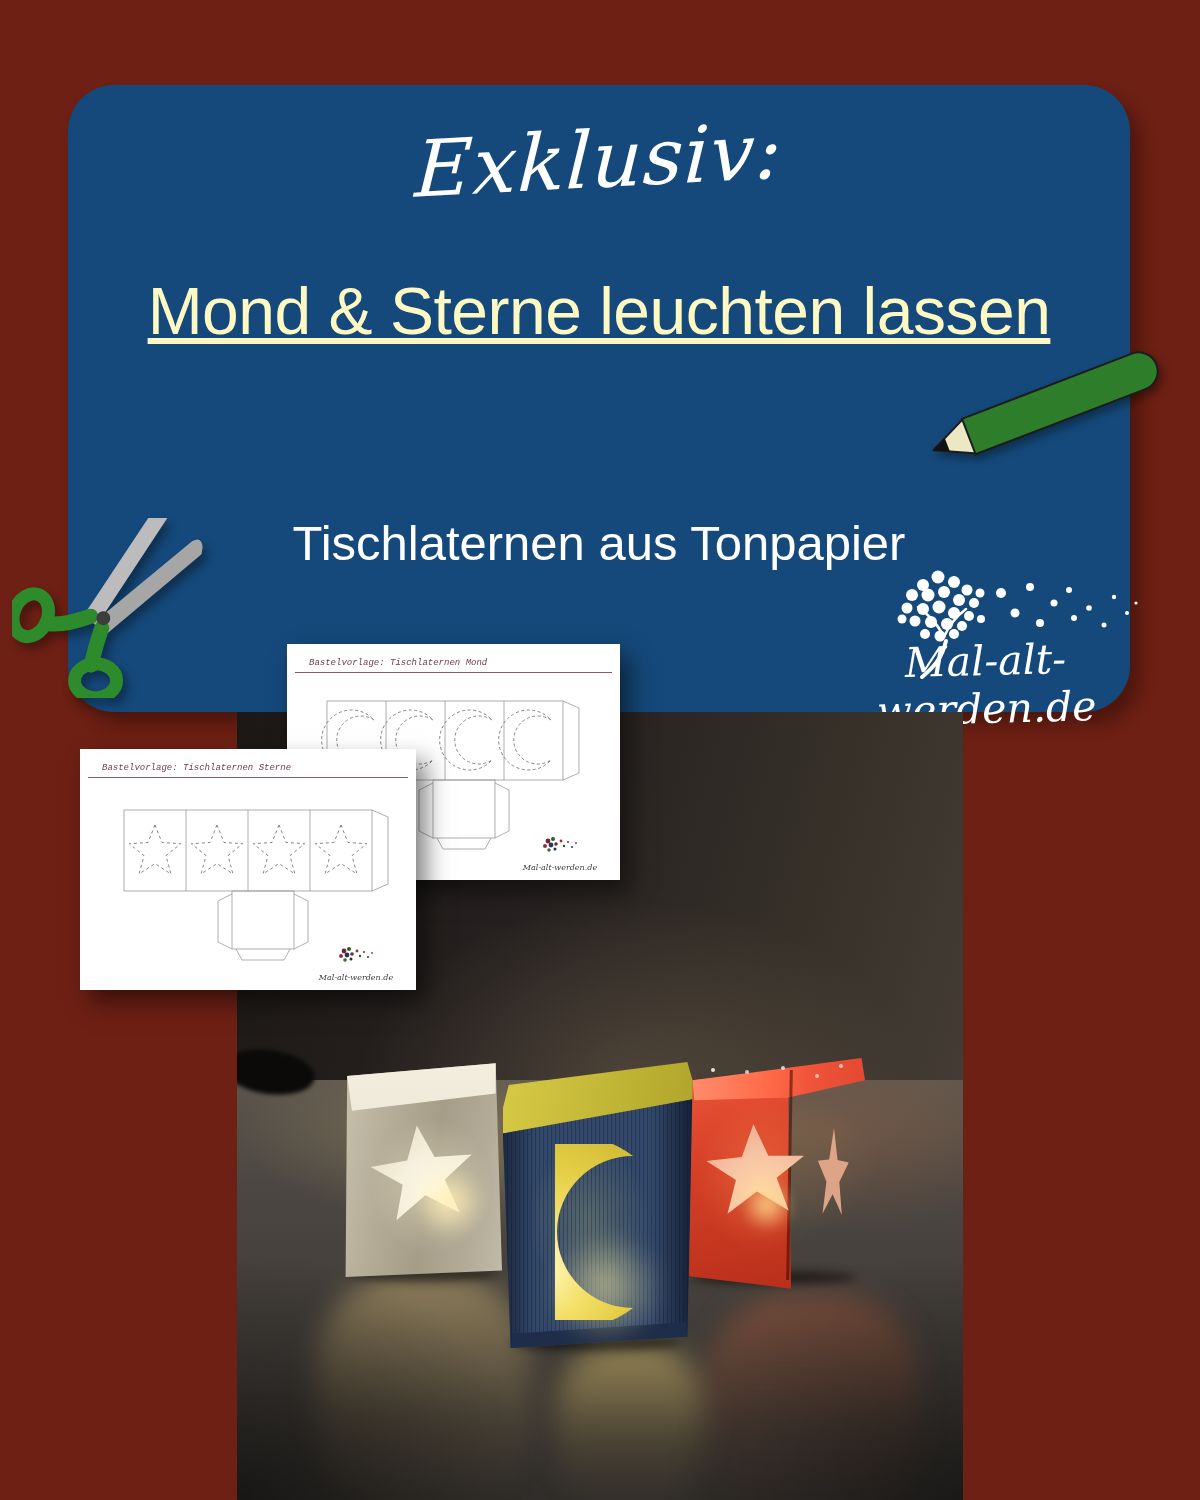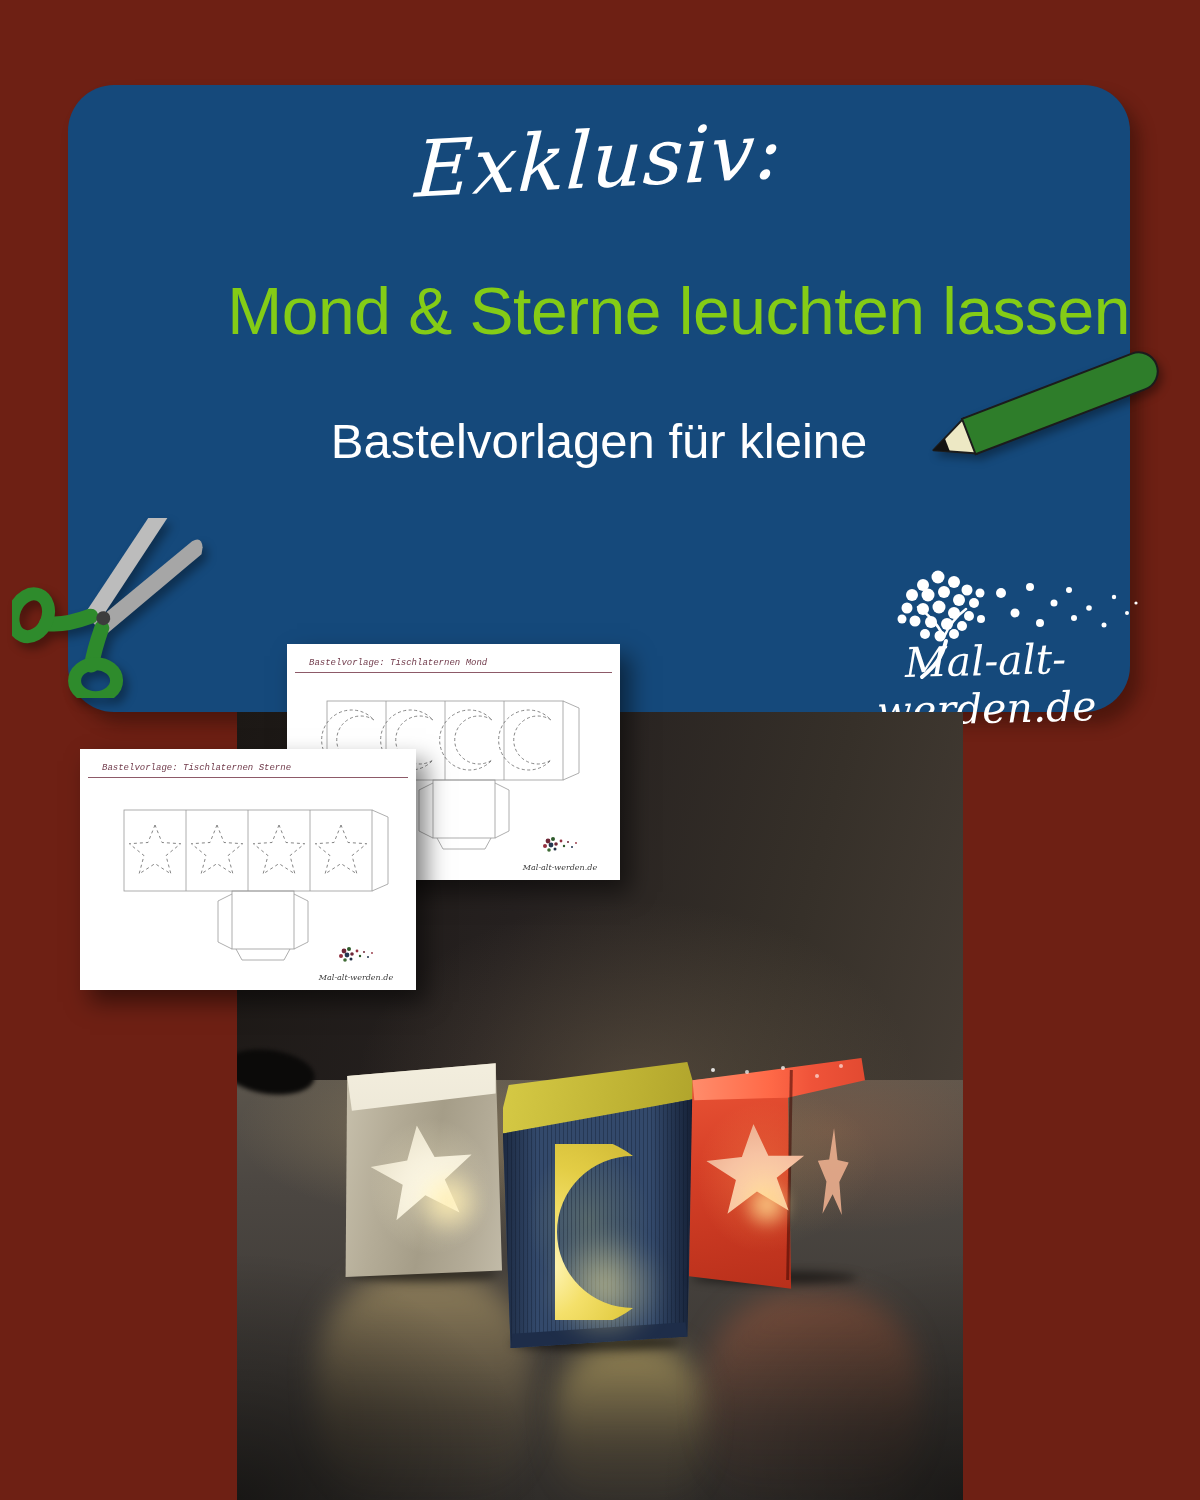--- a/index.html
+++ b/index.html
@@ -14,22 +14,22 @@
     background:#15497B;border-radius:46px;
     box-shadow:10px 12px 16px rgba(40,10,4,.45);
     z-index:1;
   }
   .eyebrow{
     position:absolute;left:0;top:30px;width:100%;text-align:center;
     font-family:"DejaVu Serif", serif;font-style:italic;font-size:78px;color:#fff;
     transform:rotate(-3deg) skewX(-6deg);letter-spacing:1px;
   }
   .headline{
-    position:absolute;left:0;top:188px;width:100%;text-align:right;
-    font-size:66px;font-weight:400;color:#84cc16;letter-spacing:-.5px;
+    position:absolute;left:0;top:188px;width:100%;text-align:center;
+    font-size:66px;font-weight:400;color:#fef9c3;letter-spacing:-.5px;text-decoration:underline;
   }
   .sub1{position:absolute;left:0;top:328px;width:100%;text-align:center;font-size:49px;color:#fff;}
   .sub2{position:absolute;left:0;top:430px;width:100%;text-align:center;font-size:49px;color:#fff;}
   
   .logo-tree{position:absolute;left:800px;top:478px;width:290px;height:122px;}
   .logo-text{
     position:absolute;left:748px;top:552px;width:340px;text-align:center;
     font-family:"DejaVu Serif", serif;font-style:italic;font-size:41px;color:#fff;
     transform:rotate(-1.5deg);
   }
@@ -128,21 +128,21 @@
   .paper svg.art{position:absolute;left:0;top:0;}
   .mini-logo{position:absolute;right:12px;bottom:8px;width:96px;text-align:center;}
   .mini-logo .mtext{font-family:"DejaVu Serif", serif;font-style:italic;font-size:8px;color:#3a3a3a;}
 </style>
 </head>
 <body>
 
 <div class="card">
   <div class="eyebrow">Exklusiv:</div>
   <div class="headline">Mond &amp; Sterne leuchten lassen</div>
-  <div class="sub1">Bastelvorlagen für kleine</div>
+  <div class="sub2">Tischlaternen aus Tonpapier</div>
 
   <svg class="logo-tree" viewBox="0 0 290 122">
     <g fill="#ffffff">
       <circle cx="55" cy="22" r="6"></circle>
         <circle cx="70" cy="14" r="6.5"></circle>
         <circle cx="86" cy="19" r="6"></circle>
       <circle cx="99" cy="27" r="5.5"></circle>
         <circle cx="44" cy="32" r="6"></circle>
         <circle cx="60" cy="32" r="6.5"></circle>
       <circle cx="76" cy="29" r="6"></circle>

